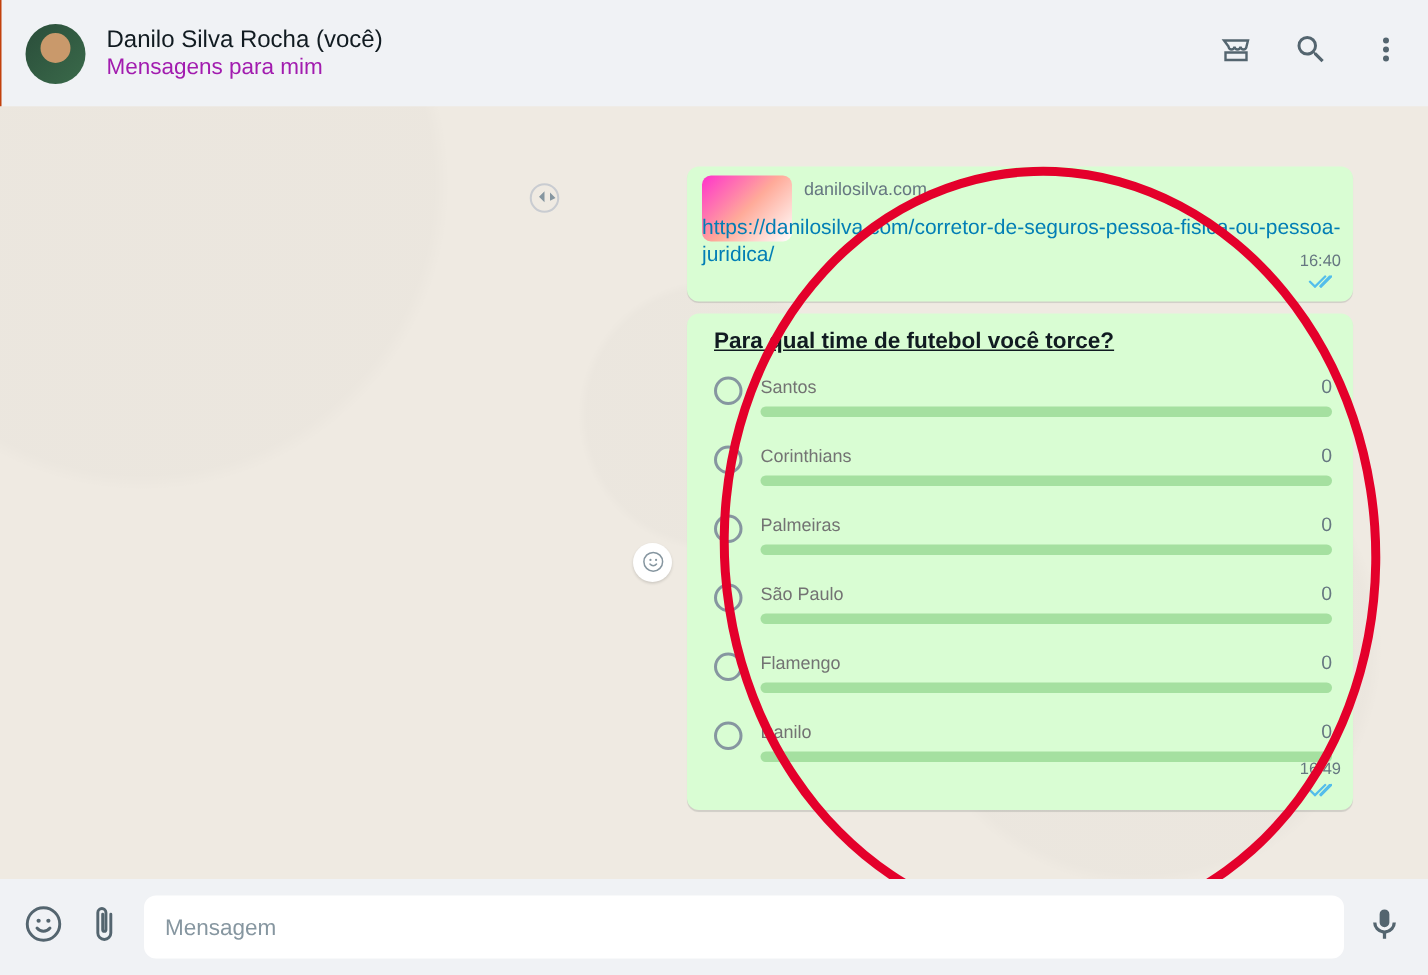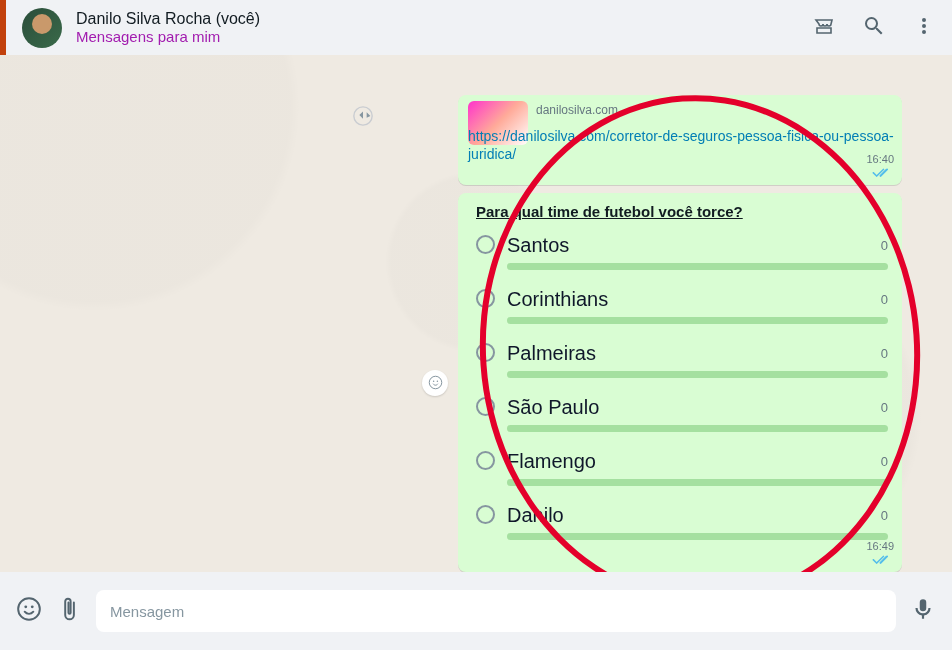--- a/index.html
+++ b/index.html
@@ -7,26 +7,26 @@
       font-family: -apple-system, BlinkMacSystemFont, "Segoe UI", Helvetica, Arial, sans-serif;
       width: 952px;
       height: 650px;
       overflow: hidden;
       background: #efeae2;
       display: flex;
       flex-direction: column;
     }
     
     .header {
-      height: 55px;
+      height: 71px;
       background: #f0f2f5;
       display: flex;
       align-items: center;
       padding: 0 16px;
-      border-left: 6px solid #c2410c;
+      border-left: 1px solid #c2410c;
     }
     .avatar {
       width: 40px;
       height: 40px;
       border-radius: 50%;
       background: linear-gradient(135deg,#2a4d3a,#3a6a4a);
       position: relative;
       overflow: hidden;
       flex-shrink: 0;
     }
@@ -79,21 +79,21 @@
     .checks svg { width:16px;height:11px;fill:#53bdeb; }
     
     .poll-bubble { padding:10px 14px 26px 18px; }
     .poll-q { font-size:15px; font-weight:600; color:#111b21; margin-bottom:14px;text-decoration:underline; }
     .poll-opt { display:flex; align-items:flex-start; gap:12px; margin-bottom:18px; cursor:pointer; }
     .poll-radio {
       width:19px;height:19px;border:2px solid #8696a0;border-radius:50%;flex-shrink:0;margin-top:1px;
     }
     .poll-opt-body { flex:1; }
     .poll-opt-row { display:flex;justify-content:space-between;align-items:center;margin-bottom:6px; }
-    .poll-opt-label { font-size:20px;color:#0f172a; }
+    .poll-opt-label { font-size:12px;color:#737373; }
     .poll-opt-count { font-size:13px;color:#667781; }
     .poll-bar { height:7px;background:#a5e0a0;border-radius:4px;width:100%; }
     .emoji-side {
       position:absolute; left:-36px; top:50%; transform:translateY(-50%);
       width:26px;height:26px;border-radius:50%;background:#fff;
       display:flex;align-items:center;justify-content:center;
       box-shadow:0 1px 2px rgba(0,0,0,.15);
       color:#8696a0;
     }
     .emoji-side svg{width:15px;height:15px;fill:#8696a0;}
@@ -104,21 +104,21 @@
       border-radius:50%;
       width:440px;
       height:510px;
       top:40px;
       left:480px;
       pointer-events:none;
       transform:rotate(-4deg);
     }
     
     .input-bar {
-      height:78px;background:#f0f2f5;display:flex;align-items:center;
+      height:64px;background:#f0f2f5;display:flex;align-items:center;
       padding:0 16px;gap:14px;
     }
     .input-bar svg { width:26px;height:26px;fill:#54656f;cursor:pointer; }
     .msg-input {
       flex:1;height:42px;border-radius:8px;border:none;background:#fff;
       padding:0 14px;font-size:15px;color:#3b4a54;outline:none;
     }
     .msg-input::placeholder{color:#8696a0;}
     .expand-icon{position:absolute;left:352px;top:50px;}
     .expand-icon svg{width:22px;height:22px;fill:#8696a0;}

